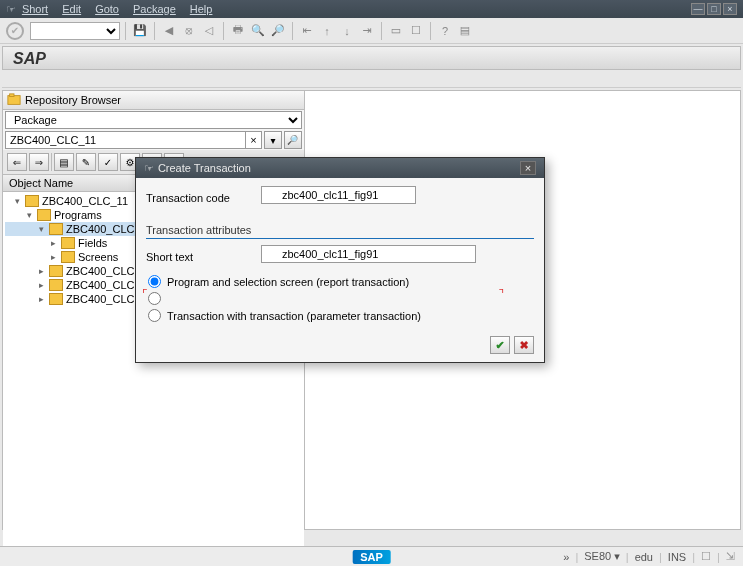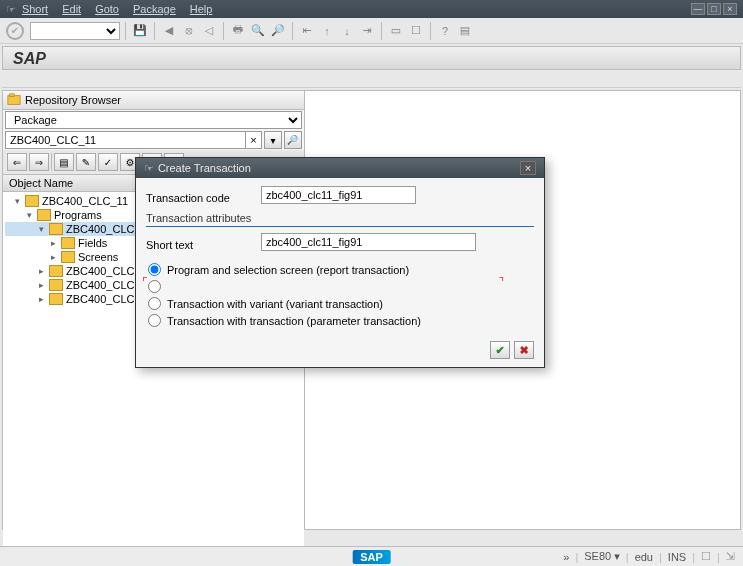--- a/index.html
+++ b/index.html
@@ -47,22 +47,22 @@
     .tree-scroll span { cursor: pointer; color: #666; }
     
     .right-panel { flex: 1; background: #fff; }
     
     .modal { position: absolute; top: 157px; left: 135px; width: 410px; background: #f5f5f5; border: 1px solid #333; box-shadow: 4px 4px 10px rgba(0,0,0,0.3); }
     .modal-title { background: linear-gradient(to bottom, #5c6770, #414b54); color: #e8e8e8; padding: 3px 8px; display: flex; align-items: center; }
     .modal-title .close { margin-left: auto; cursor: pointer; width: 16px; height: 14px; border: 1px solid #777; text-align: center; font-size: 11px; line-height: 12px; background: #555; }
     .modal-body { padding: 8px 10px 6px 10px; font-size: 11px; }
     .form-row { display: flex; align-items: flex-end; margin-bottom: 6px; }
     .form-row label { width: 115px; }
-    .form-row input[type=text] { border: 1px solid #999; background: #fff; padding: 2px 4px; font-size: 11px; }
-    .section-label { margin-top: 8px; padding-bottom: 2px; border-bottom: 1px solid #1a6eb8; color: #333; }
+    .form-row input[type=text] { border: 1px solid #999; background: #fff; padding: 2px 20px; font-size: 11px; }
+    .section-label { margin-top: 20px; padding-bottom: 2px; border-bottom: 1px solid #1a6eb8; color: #333; }
     .radio-row { display: flex; align-items: center; padding: 2px 0 2px 2px; }
     .radio-row input { margin-right: 6px; }
     .highlight-marks { color: #d33; font-size: 12px; pointer-events: none; }
     .modal-footer { display: flex; justify-content: flex-end; padding: 6px 10px 8px; gap: 4px; }
     .modal-footer .btn { width: 20px; height: 18px; border: 1px solid #999; background: linear-gradient(to bottom, #fefefe, #ddd); display: flex; align-items: center; justify-content: center; }
     .btn.ok { color: #2a8a2a; font-weight: bold; }
     .btn.cancel { color: #c02020; font-weight: bold; }
     
     .status-bar { position: absolute; bottom: 0; left: 0; right: 0; height: 20px; background: #ececec; border-top: 1px solid #bbb; display: flex; align-items: center; padding: 0 8px; font-size: 11px; color: #555; }
     .status-bar .sap-logo { font-weight: bold; color: #fff; background: linear-gradient(90deg,#0070c0,#00a1e0); padding: 1px 8px; border-radius: 2px; font-size: 11px; }
@@ -218,24 +218,20 @@
     <div id="radio-group" style="position:relative; padding-top:4px;">
         <div class="radio-row">
           <input type="radio" name="start-object" checked="" style="">
           <span>Program and selection screen (report transaction)</span>
         </div>
         <div class="radio-row">
           <input type="radio" name="start-object" style="">
         </div>
         <div class="radio-row">
           <input type="radio" name="start-object" style="">
-          <span>Transaction with variant (variant transaction)</span>
-        </div>
-        <div class="radio-row">
-          <input type="radio" name="start-object" style="">
           <span>Transaction with transaction (parameter transaction)</span>
         </div>
         <span class="highlight-marks" style="position: absolute; left: -4px; top: 18px;">⌜</span>
         <span class="highlight-marks" style="position: absolute; right: 30px; top: 18px;">⌝</span>
       </div>
   </div>
   <div class="modal-footer">
     <div class="btn ok">✔</div>
     <div class="btn cancel">✖</div>
   </div>

